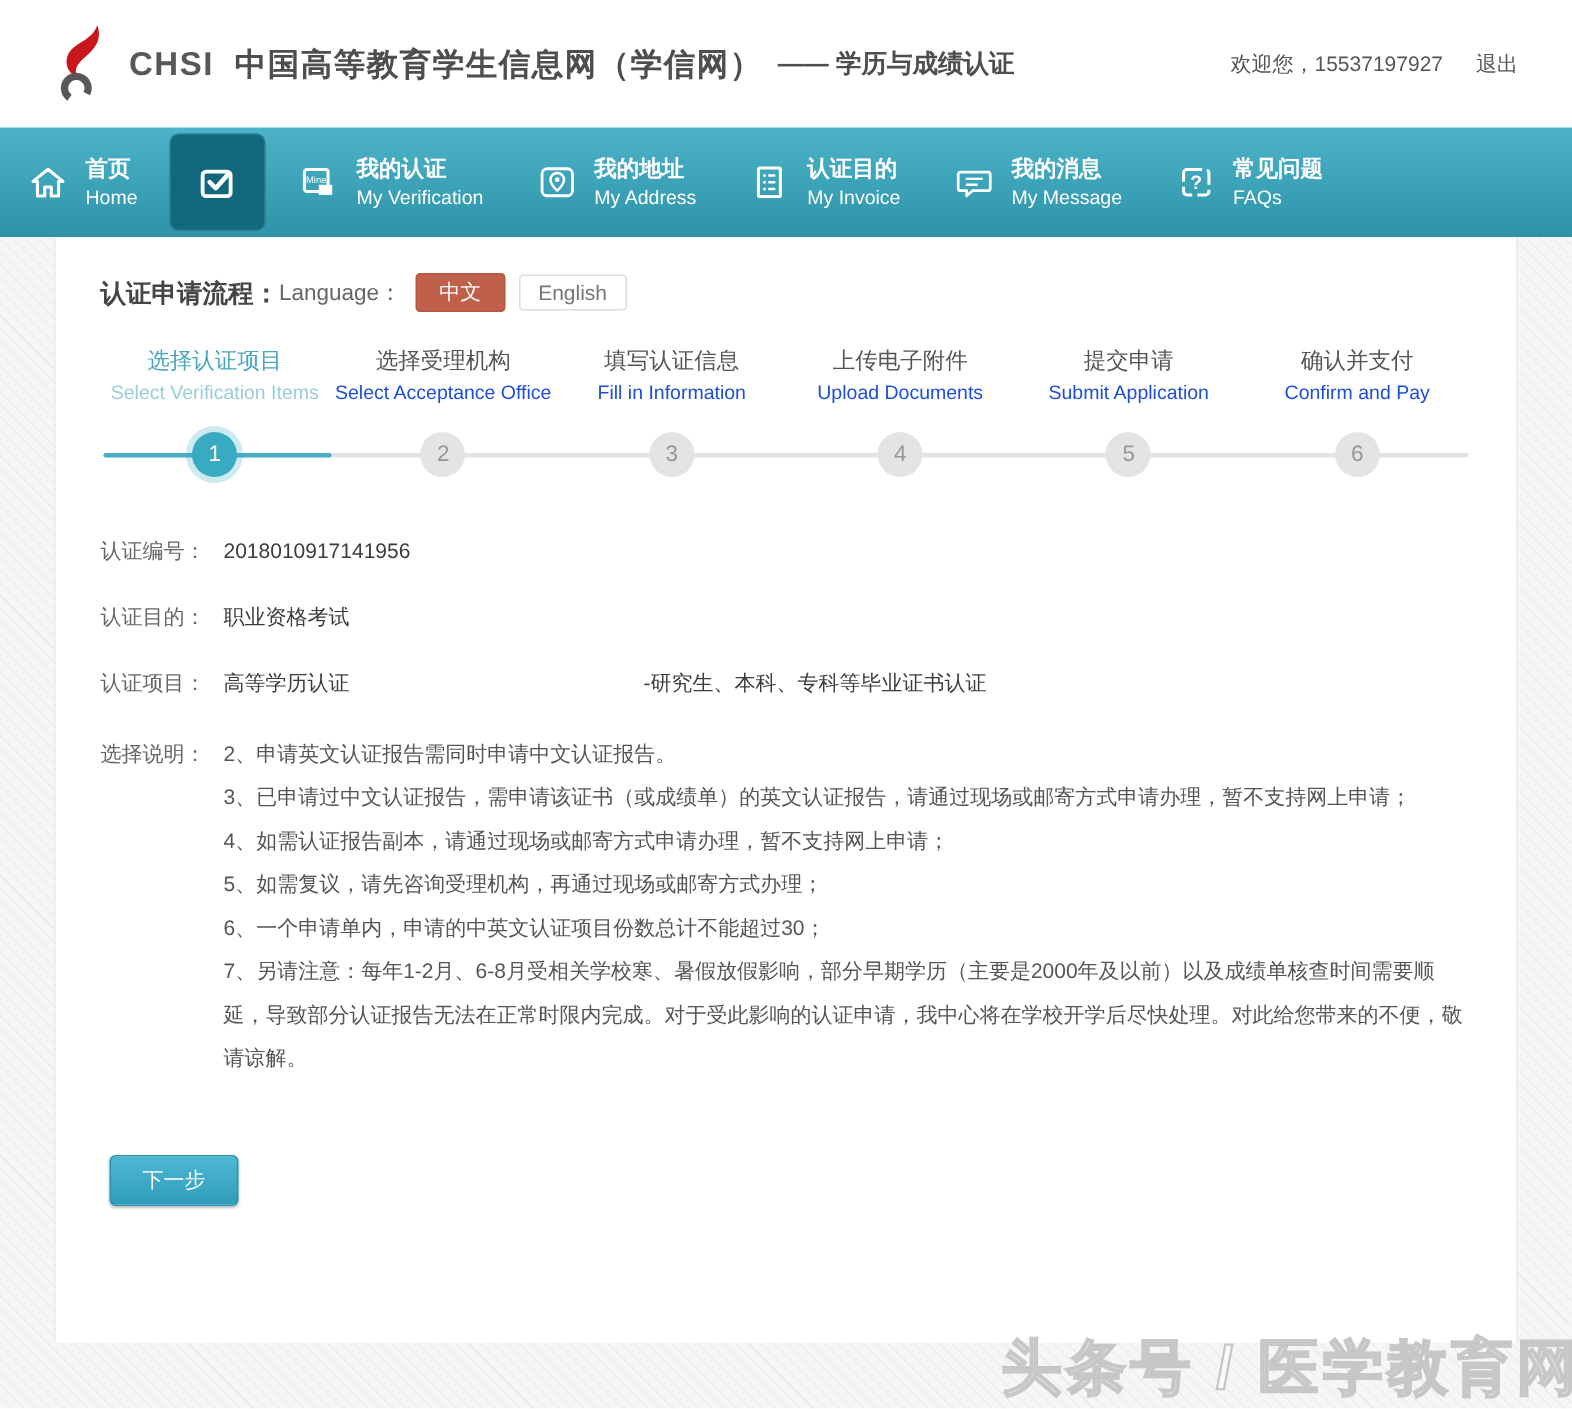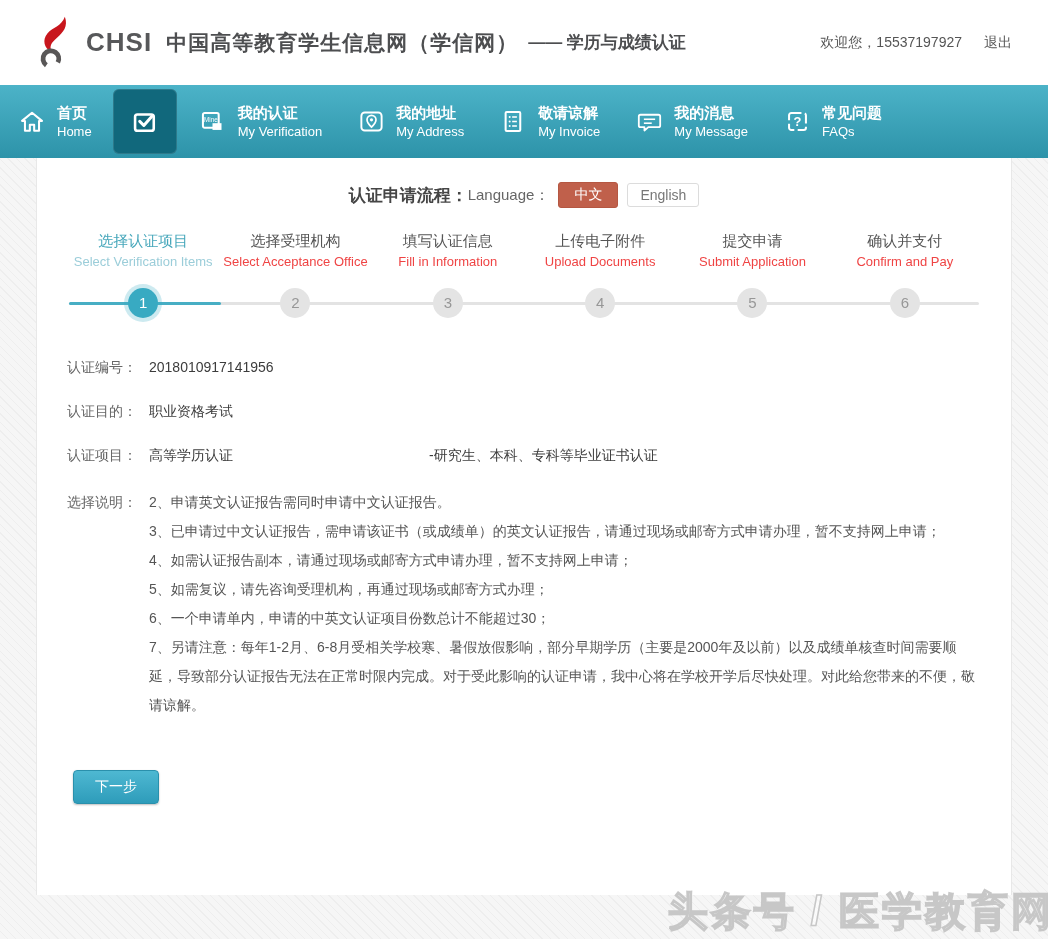--- a/index.html
+++ b/index.html
@@ -5,52 +5,52 @@
   * { margin:0; padding:0; box-sizing:border-box; }
   html,body { width:1048px; height:939px; }
   body {
     font-family:"Liberation Sans","DejaVu Sans",sans-serif;
     background:#ffffff; color:#555; overflow:hidden; position:relative;
   }
   
   .header { height:85px; background:#fff; display:flex; align-items:center; padding:0 36px; }
   .logo-wrap { display:flex; align-items:center; gap:8px; }
   .logo-svg { width:42px; height:56px; }
-  .logo-chsi { font-size:26px; font-weight:bold; color:#57585a; letter-spacing:1px; margin-right:14px; }
+  .logo-chsi { font-size:22px; font-weight:bold; color:#57585a; letter-spacing:1px; margin-right:14px; }
   .site-title { font-size:21px; font-weight:bold; color:#4d4e50; letter-spacing:1px; }
   .site-subtitle { font-size:17px; font-weight:bold; color:#4d4e50; margin-left:10px; }
   .header-right { margin-left:auto; font-size:14px; color:#555; display:flex; align-items:center; gap:22px; }
   .logout-link { cursor:pointer; color:#555; }
   
   .nav { height:73px; background:linear-gradient(180deg,#4cb3c8 0%,#2d93a9 100%); display:flex; align-items:center; }
   .nav-item { display:flex; align-items:center; gap:10px; color:#fff; padding:0 17px; height:73px; cursor:pointer; }
   .nav-item.active { background:#11687c; border-radius:6px; height:65px; box-shadow:inset 0 0 0 1px rgba(255,255,255,.12); margin:0 4px; }
   .nav-icon { width:30px; height:30px; display:flex; align-items:center; justify-content:center; flex:0 0 auto; }
   .nav-text { display:flex; flex-direction:column; line-height:1.35; }
   .nav-zh { font-size:15px; font-weight:bold; }
   .nav-en { font-size:13px; font-weight:normal; }
   
   .page-body {
     background:repeating-linear-gradient(45deg,#f6f6f6 0 5px,#eeeeee 5px 6px);
     padding:0 36px; height:781px;
   }
   .content { background:#fff; height:737px; padding:0 30px; position:relative; border-left:1px solid #e8e8e8; border-right:1px solid #e8e8e8; }
   
-  .title-row { display:flex; justify-content:center; align-items:center; padding-top:24px; }
+  .title-row { display:flex; justify-content:flex-start; align-items:center; padding-top:24px; }
   .flow-title { font-size:17px; font-weight:bold; color:#454545; }
   .lang-box { display:flex; align-items:center; gap:9px; font-size:15px; color:#666; }
   .lang-btn-zh { background:#c0604b; color:#fff; font-size:14px; padding:3px 15px; border:1px solid #b55742; border-radius:3px; cursor:pointer; }
   .lang-btn-en { background:#fff; color:#777; font-size:14px; padding:3px 12px; border:1px solid #dcdcdc; border-radius:3px; cursor:pointer; }
   
   .steps { position:relative; display:flex; margin-top:22px; }
   .steps-line { position:absolute; top:72px; left:2px; right:2px; height:3px; background:#e3e3e3; border-radius:2px; }
   .steps-line-active { position:absolute; top:72px; left:2px; width:16.6%; height:3px; background:#47aec4; border-radius:2px; }
   .step { flex:1; text-align:center; position:relative; }
   .step-zh { font-size:15px; color:#555; height:22px; line-height:22px; }
-  .step-en { font-size:13px; color:#ef4444; height:20px; line-height:20px; }
+  .step-en { font-size:13px; color:#1d4ed8; height:20px; line-height:20px; }
   .step-circle { width:30px; height:30px; border-radius:50%; background:#e4e4e4; color:#979797;
                  font-size:15px; line-height:30px; text-align:center; margin:16px auto 0; position:relative; z-index:2; }
   .step.active .step-zh { color:#47a7bb; }
   .step.active .step-en { color:#9bcdd9; }
   .step.active .step-circle { background:#38aac2; color:#fff; box-shadow:0 0 0 4px rgba(56,170,194,.25); }
   
   .form { margin-top:38px; font-size:14px; }
   .form-row { display:flex; margin-bottom:22px; line-height:22px; }
   .form-label { width:82px; flex:0 0 82px; color:#666; }
   .form-value { color:#3c3c3c; }
@@ -144,21 +144,21 @@
           <rect x="5" y="3.5" width="13" height="17" rx="1" fill="none" stroke="#fff" stroke-width="1.8"></rect>
           <circle cx="8.6" cy="8" r="0.9" fill="#fff"></circle>
           <line x1="10.8" y1="8" x2="15" y2="8" stroke="#fff" stroke-width="1.4"></line>
           <circle cx="8.6" cy="12" r="0.9" fill="#fff"></circle>
           <line x1="10.8" y1="12" x2="15" y2="12" stroke="#fff" stroke-width="1.4"></line>
           <circle cx="8.6" cy="16" r="0.9" fill="#fff"></circle>
           <line x1="10.8" y1="16" x2="15" y2="16" stroke="#fff" stroke-width="1.4"></line>
         </svg>
     </span>
     <span class="nav-text">
-      <span class="nav-zh">敬请谅解</span>
+      <span class="nav-zh">认证目的</span>
       <span class="nav-en">My Invoice</span>
     </span>
   </div>
 
   <div class="nav-item">
     <span class="nav-icon">
       <svg width="27" height="27" viewBox="0 0 24 24">
           <path d="M4 6 h16 a1.5 1.5 0 0 1 1.5 1.5 v8 a1.5 1.5 0 0 1 -1.5 1.5 h-9 l-3.5 3 v-3 h-3.5 a1.5 1.5 0 0 1 -1.5 -1.5 v-8 A1.5 1.5 0 0 1 4 6 Z" fill="none" stroke="#fff" stroke-width="1.6" stroke-linejoin="round"></path>
           <line x1="7" y1="10" x2="17" y2="10" stroke="#fff" stroke-width="1.4"></line>
           <line x1="7" y1="13.5" x2="14" y2="13.5" stroke="#fff" stroke-width="1.4"></line>

